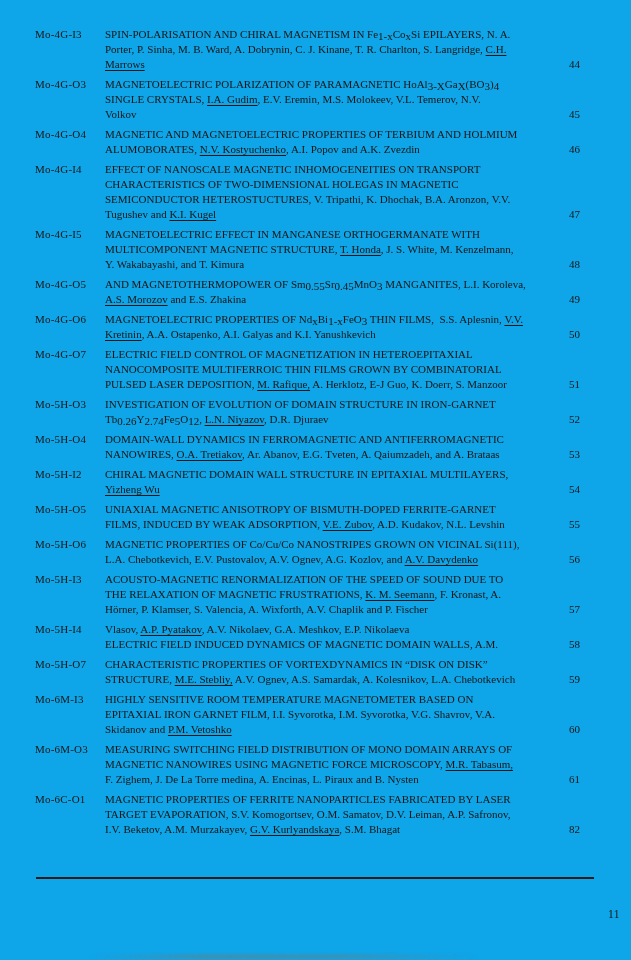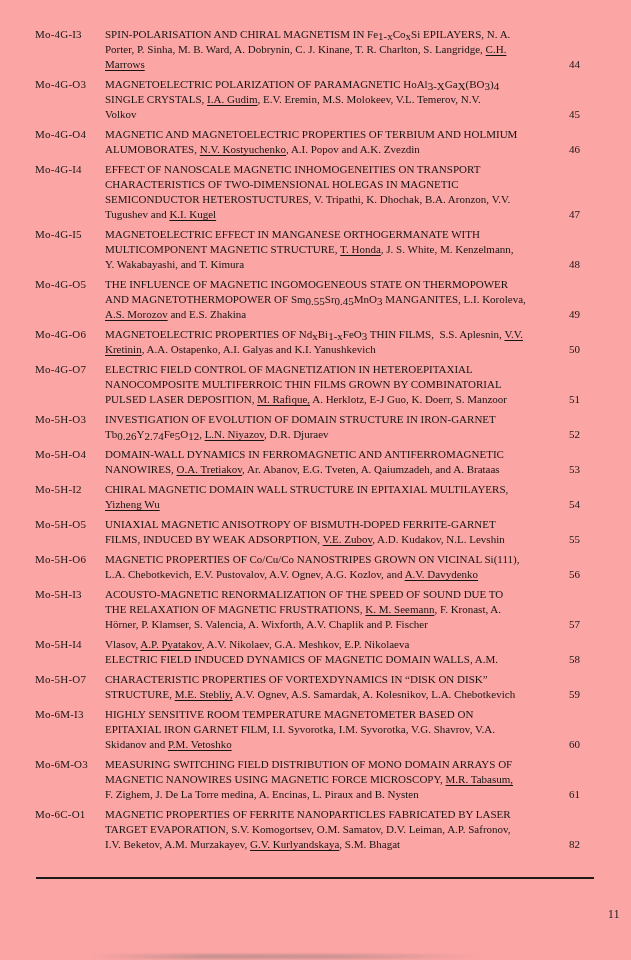--- a/index.html
+++ b/index.html
@@ -5,21 +5,21 @@
 <style>
   html,body{margin:0;padding:0;}
   body{
     width:631px;height:960px;
     background:#e9e8e4;
     font-family:"Liberation Serif","DejaVu Serif",serif;
   }
   .sheet{
     position:relative;
     width:631px;height:960px;
-    background:#fca5a5;
+    background:#0ea5e9;
     color:#171614;
     overflow:hidden;
   }
   .toc{
     position:absolute;
     left:35px;top:27px;
     width:545px;
   }
   .entry{
     display:flex;
@@ -116,21 +116,20 @@
       <div class="title">
           <div class="ln">MAGNETOELECTRIC EFFECT IN MANGANESE ORTHOGERMANATE WITH</div>
           <div class="ln">MULTICOMPONENT MAGNETIC STRUCTURE, <u>T. Honda</u>, J. S. White, M. Kenzelmann,</div>
           <div class="ln">Y. Wakabayashi, and T. Kimura</div>
         </div>
       <div class="pagenum">48</div>
     </div>
       <div class="entry">
       <div class="code">Mo-4G-O5</div>
       <div class="title">
-          <div class="ln">THE INFLUENCE OF MAGNETIC INGOMOGENEOUS STATE ON THERMOPOWER</div>
           <div class="ln">AND MAGNETOTHERMOPOWER OF Sm<sub>0.55</sub>Sr<sub>0.45</sub>MnO<sub>3</sub> MANGANITES, L.I. Koroleva,</div>
           <div class="ln"><u>A.S. Morozov</u> and E.S. Zhakina</div>
         </div>
       <div class="pagenum">49</div>
     </div>
       <div class="entry">
       <div class="code">Mo-4G-O6</div>
       <div class="title">
           <div class="ln">MAGNETOELECTRIC PROPERTIES OF Nd<sub>x</sub>Bi<sub>1-x</sub>FeO<sub>3</sub> THIN FILMS,  S.S. Aplesnin, <u>V.V.</u></div>
           <div class="ln"><u>Kretinin</u>, A.A. Ostapenko, A.I. Galyas and K.I. Yanushkevich</div>

